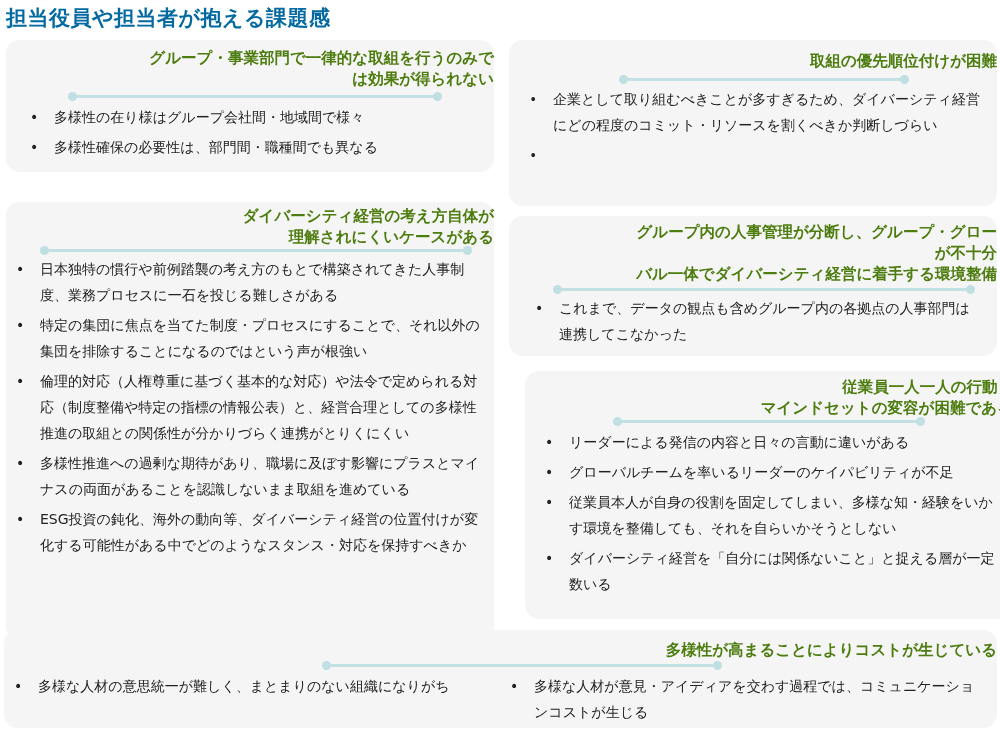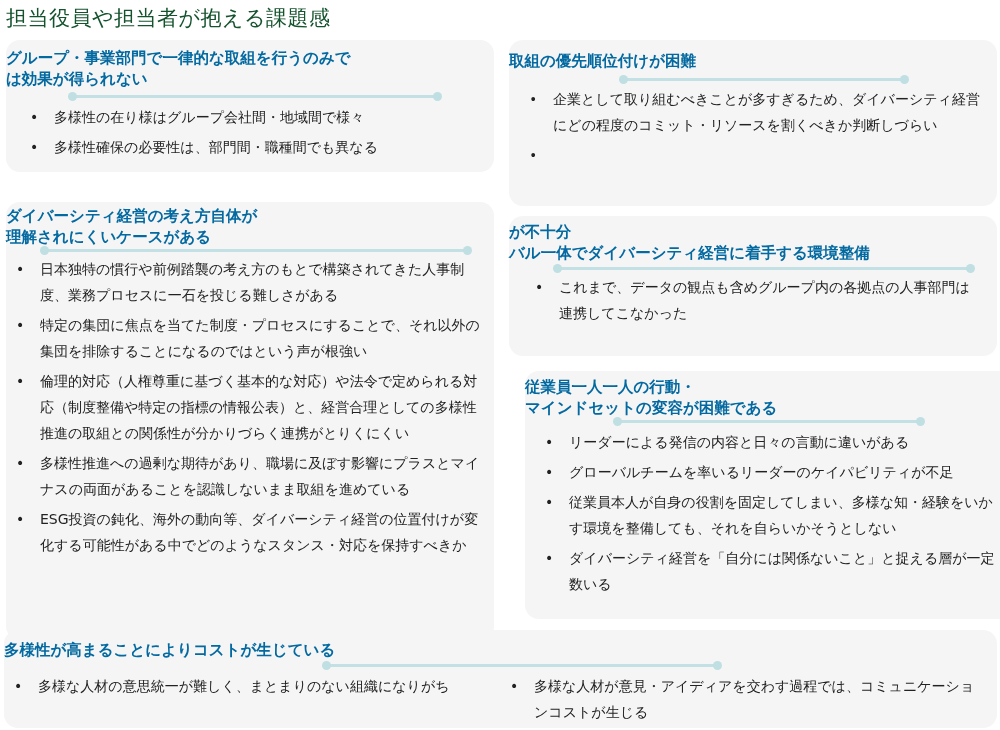--- a/index.html
+++ b/index.html
@@ -1,20 +1,20 @@
 <!DOCTYPE html>
 <html><head>
 <meta charset="utf-8">
 <style>
   * { box-sizing: border-box; margin: 0; padding: 0; }
   html, body { width: 1000px; height: 730px; background: #ffffff; overflow: hidden; }
   body { font-family: "DejaVu Sans", "Liberation Sans", sans-serif; color: #222; position: relative; }
-  .page-title { position: absolute; left: 6px; top: 4px; font-size: 21px; font-weight: normal; color: #14532d; letter-spacing: 0.5px; }
+  .page-title { position: absolute; left: 6px; top: 4px; font-size: 21px; font-weight: bold; color: #0369a1; letter-spacing: 0.5px; }
   .card { position: absolute; background: #f5f5f5; border-radius: 14px; }
-  .card-title { color: #0369a1; font-weight: bold; font-size: 15.5px; text-align: left; line-height: 21px; position: relative; }
+  .card-title { color: #4d7c0f; font-weight: bold; font-size: 15.5px; text-align: right; line-height: 21px; position: relative; }
   .title-line { position: relative; height: 8px; margin: 2px auto 4px auto; }
   .title-line::before { content: ""; position: absolute; left: 4px; right: 4px; top: 3px; height: 3px; background: #c3e1e4; }
   .title-line .dot { position: absolute; top: 0; width: 9px; height: 9px; border-radius: 50%; background: #bfdfe3; }
   .title-line .dot.l { left: 0; }
   .title-line .dot.r { right: 0; }
   ul.bullets { list-style: none; }
   ul.bullets li { position: relative; font-size: 14px; line-height: 26px; padding-left: 34px; margin-bottom: 4px; color: #222; }
   ul.bullets li .bullet { position: absolute; left: 10px; top: 0; font-size: 14px; }
   .two-col { display: flex; }
   .two-col li { flex: 1; }
@@ -66,20 +66,21 @@
     <li><span class="bullet">•</span><span>日本独特の慣行や前例踏襲の考え方のもとで構築されてきた人事制度、業務プロセスに一石を投じる難しさがある</span></li>
     <li><span class="bullet">•</span><span>特定の集団に焦点を当てた制度・プロセスにすることで、それ以外の集団を排除することになるのではという声が根強い</span></li>
     <li><span class="bullet">•</span><span>倫理的対応（人権尊重に基づく基本的な対応）や法令で定められる対応（制度整備や特定の指標の情報公表）と、経営合理としての多様性推進の取組との関係性が分かりづらく連携がとりくにくい</span></li>
     <li><span class="bullet">•</span><span>多様性推進への過剰な期待があり、職場に及ぼす影響にプラスとマイナスの両面があることを認識しないまま取組を進めている</span></li>
     <li><span class="bullet">•</span><span>ESG投資の鈍化、海外の動向等、ダイバーシティ経営の位置付けが変化する可能性がある中でどのようなスタンス・対応を保持すべきか</span></li>
   </ul>
 </div>
 
 <div class="card" style="left:509px; top:216px; width:488px; height:140px; padding-top:6px;">
   <div class="card-title">
+    <div>グループ内の人事管理が分断し、グループ・グロー</div>
     <div>が不十分</div>
     <div>バル一体でダイバーシティ経営に着手する環境整備</div>
   </div>
   <div class="title-line" style="width:422px; margin-left:44px; margin-top:0px;">
       <span class="dot l"></span>
       <span class="dot r"></span>
     </div>
   <ul class="bullets" style="margin-top:-2px; padding-left:16px; padding-right:20px;">
     <li><span class="bullet">•</span><span>これまで、データの観点も含めグループ内の各拠点の人事部門は連携してこなかった</span></li>
   </ul>

